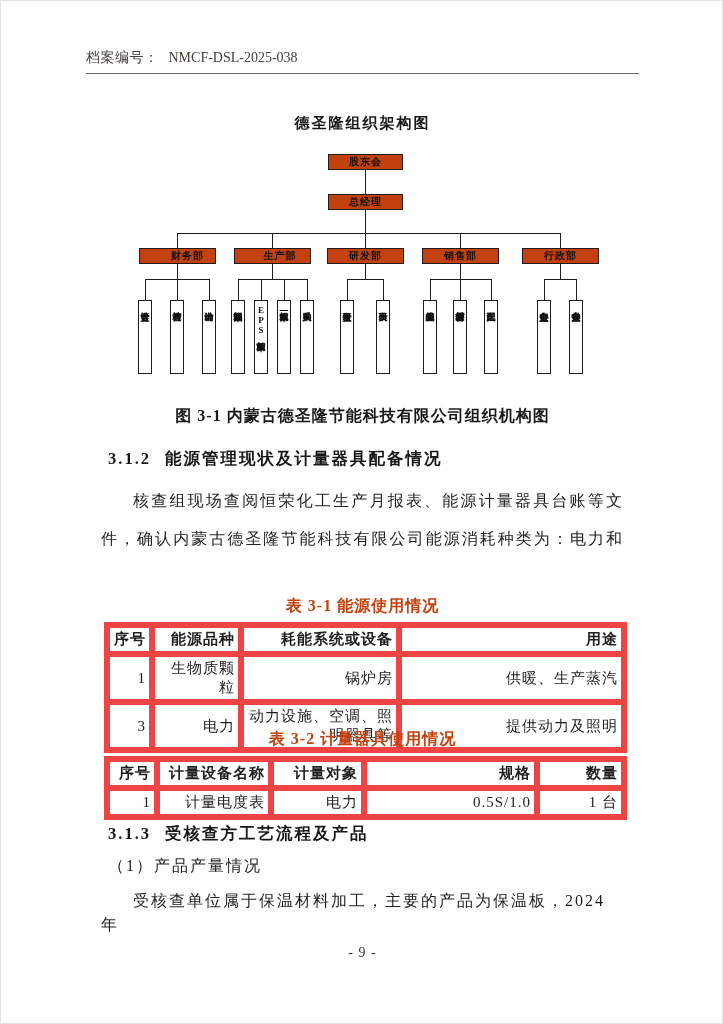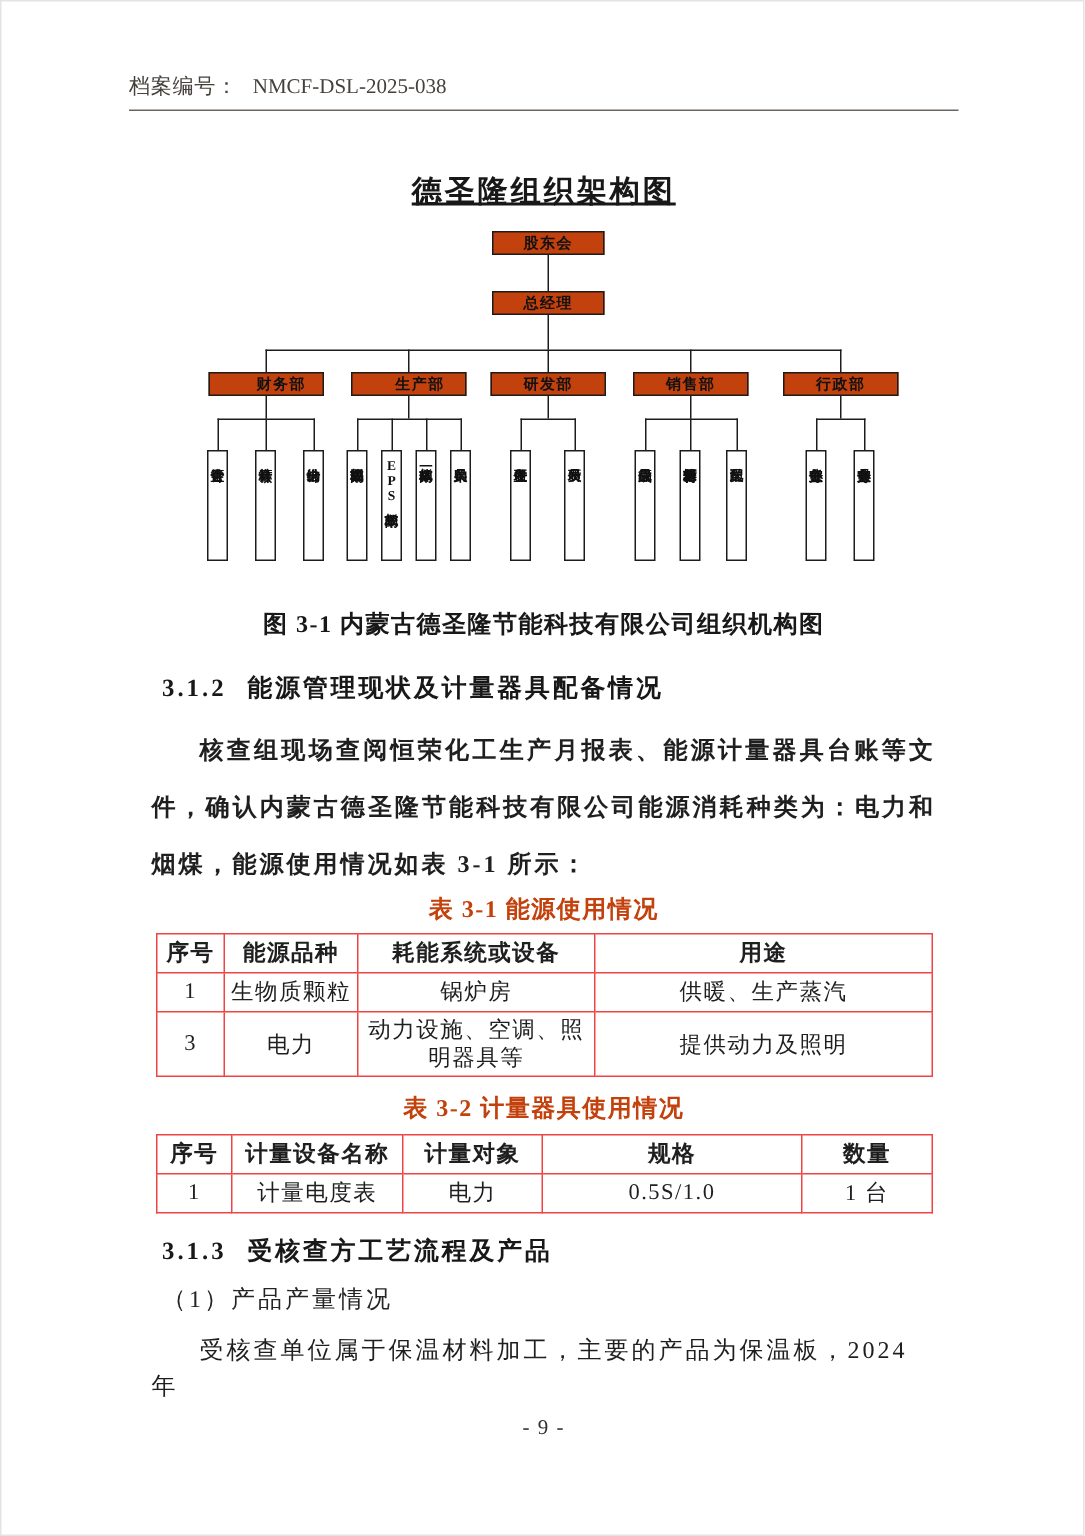--- a/index.html
+++ b/index.html
@@ -14,56 +14,56 @@
     border-bottom:1px solid #6a6560;padding-bottom:6px;
     display:flex;justify-content:space-between;align-items:flex-end;
     font-size:14px;color:#45403a;letter-spacing:1px;
   }
   .hdr .co{padding-left:16px;}
   .hdr .fileno{letter-spacing:.5px;}
   .hdr .fileno .num{margin-left:10px;letter-spacing:0;}
   
   .org{position:absolute;left:100px;top:110px;width:523px;height:270px;}
   .org-title{position:absolute;left:0;top:3px;width:523px;text-align:center;
-    font-weight:700;font-size:20px;letter-spacing:2px;color:#181818;text-decoration:underline;}
+    font-weight:700;font-size:15px;letter-spacing:2px;color:#181818;}
   .obox{position:absolute;box-sizing:border-box;border:1px solid #1c1c1c;background:#c2410c;
     display:flex;align-items:center;justify-content:center;
     font-size:10px;font-weight:700;color:#111;letter-spacing:1px;}
   .obox.wide{width:75px;height:16px;}
   .obox.dept{width:77px;height:16px;}
   .vbox{position:absolute;box-sizing:border-box;border:1px solid #1c1c1c;background:#fff;
     width:14px;height:74px;
     writing-mode:vertical-rl;text-orientation:upright;
     font-size:9px;font-weight:700;color:#111;line-height:12px;
     display:flex;align-items:center;justify-content:flex-start;padding-top:4px;}
   .cline{position:absolute;background:#1c1c1c;}
   
   .caption{position:absolute;left:100px;top:405px;width:523px;text-align:center;
     font-weight:700;font-size:16px;color:#181818;letter-spacing:1px;}
   .h-num{font-weight:700;margin-right:14px;}
   .hsec{position:absolute;left:107px;font-weight:700;font-size:16.5px;color:#181818;letter-spacing:2px;}
   .s312{top:447px;}
   .s313{top:822px;}
   .para{position:absolute;left:100px;width:523px;font-size:16px;color:#1f1f1f;letter-spacing:2px;}
-  .p1{top:481px;line-height:38px;font-weight:bold;}
+  .p1{top:481px;line-height:38px;}
   .jline{text-align:justify;text-align-last:justify;}
   .jline.last{text-align-last:left;}
   .indent{text-indent:2em;}
   .list1{position:absolute;left:107px;top:855px;font-size:16px;letter-spacing:2px;color:#242424;}
   .p2{top:888px;line-height:24px;}
   
   .tbl-title{position:absolute;width:523px;left:100px;text-align:center;
     font-weight:700;font-size:16px;color:#c2410c;letter-spacing:1px;}
   .t31-title{top:595px;}
   .t32-title{top:728px;}
   table{border-collapse:collapse;position:absolute;left:103px;table-layout:fixed;
     font-size:15px;color:#1f1f1f;}
   .t31{top:621px;width:517px;}
   .t32{top:755px;width:517px;}
-  td,th{border:1px solid #ef4444;text-align:center;vertical-align:middle;
+  td,th{border:6px solid #ef4444;text-align:right;vertical-align:middle;
     padding:2px 3px;font-weight:400;letter-spacing:1px;}
   th{font-weight:700;}
   .t31 tr,.t32 tr{height:26px;}
   
   .footer{position:absolute;left:0;top:944px;width:723px;text-align:center;
     font-size:14px;color:#2e3138;letter-spacing:1px;}
 </style>
 </head>
 <body>
 
@@ -140,21 +140,20 @@
 
 <div class="caption">图 3-1 内蒙古德圣隆节能科技有限公司组织机构图</div>
 
 <div class="hsec s312">
   <span class="h-num">3.1.2</span><span>能源管理现状及计量器具配备情况</span>
 </div>
 
 <div class="para p1">
   <div class="jline indent">核查组现场查阅恒荣化工生产月报表、能源计量器具台账等文</div>
   <div class="jline">件，确认内蒙古德圣隆节能科技有限公司能源消耗种类为：电力和</div>
-  <div class="jline last">烟煤，能源使用情况如表 3-1 所示：</div>
 </div>
 
 <div class="tbl-title t31-title">表 3-1 能源使用情况</div>
 <table class="t31">
   <colgroup>
       <col style="width:45px">
       <col style="width:89px">
       <col style="width:158px">
       <col style="width:225px">
     </colgroup>

